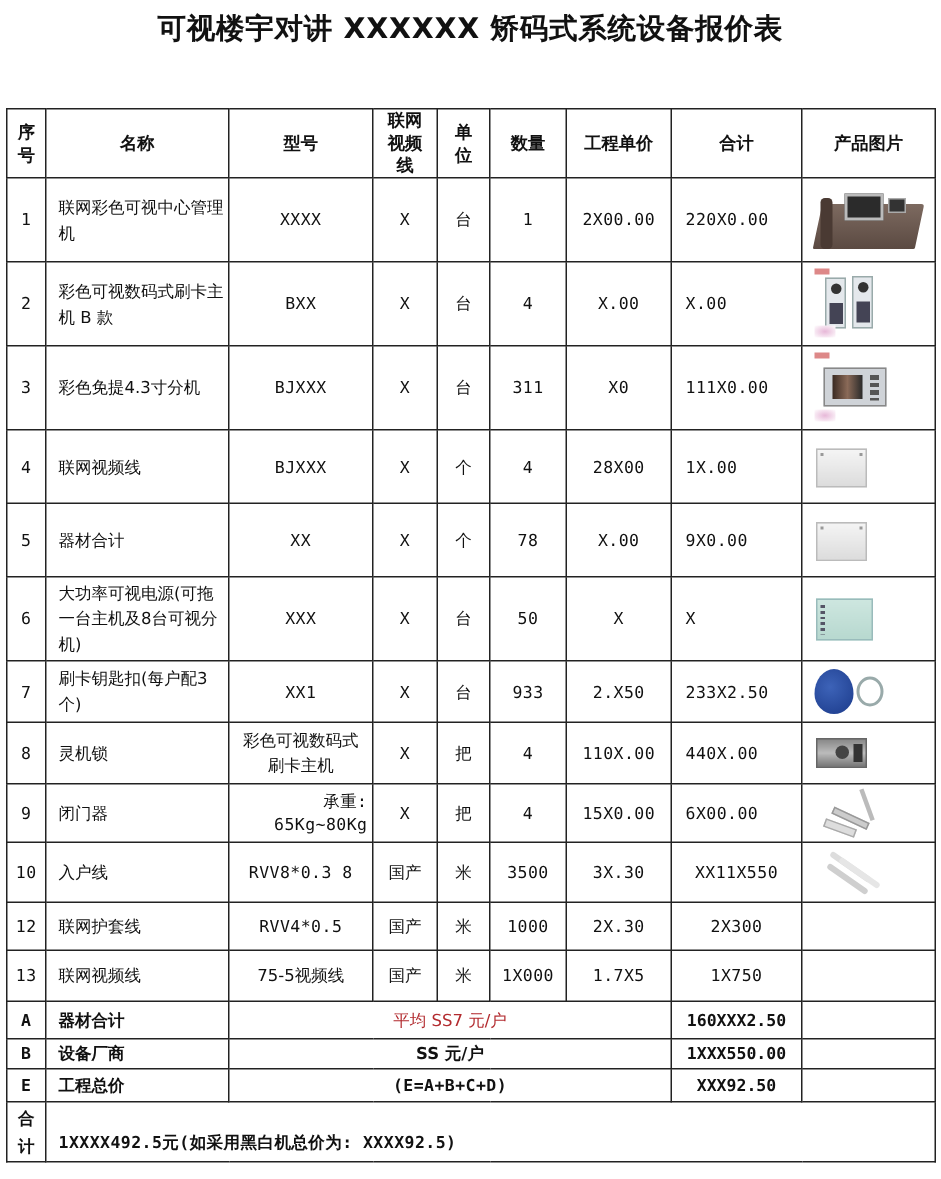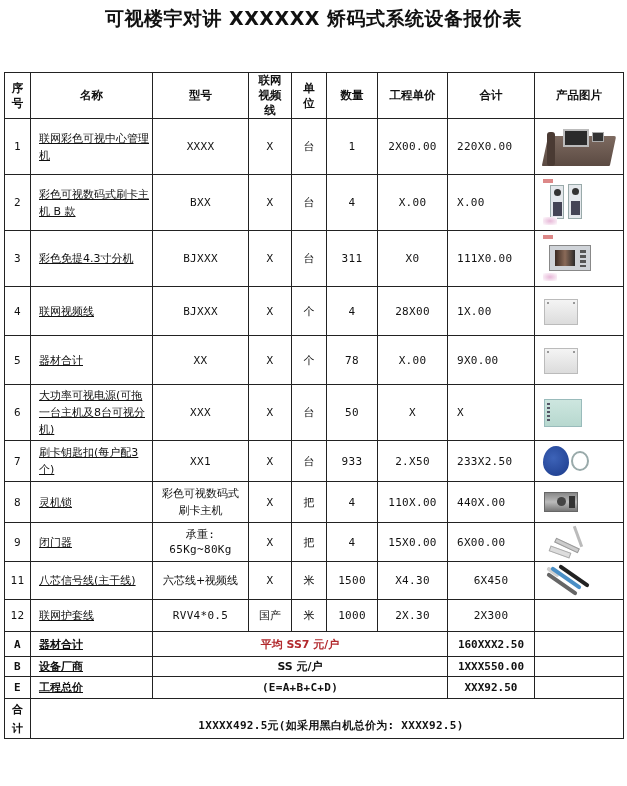--- a/index.html
+++ b/index.html
@@ -23,25 +23,25 @@
     font-size: 11px; line-height: 17px;
     vertical-align: middle; padding: 0 3px;
     overflow: hidden;
   }
   table.quote th {
     font-family: "DejaVu Sans", "Liberation Sans", sans-serif;
     font-weight: bold; font-size: 11.5px; text-align: center; line-height: 15px;
   }
   .c { text-align: center; }
   .l { text-align: left; padding-left: 9px !important; }
-  .name { font-family: "DejaVu Sans", "Liberation Sans", sans-serif; font-size: 11px; line-height: 16px; padding-left: 8px !important; text-decoration: underline; }
+  .name { font-family: "DejaVu Sans", "Liberation Sans", sans-serif; font-size: 11px; line-height: 16px; padding-left: 8px !important; }
   .cn { font-family: "DejaVu Sans", "Liberation Sans", sans-serif; }
   .mono { font-family: "DejaVu Sans Mono", "Liberation Mono", monospace; font-size: 11px; letter-spacing: 0.3px; }
   .bold { font-weight: bold; }
-  .red { color: #b22a2e; font-size: 14px; font-family: "DejaVu Sans", "Liberation Sans", sans-serif; font-weight: bold; }
+  .red { color: #b22a2e; font-size: 14px; font-family: "DejaVu Sans", "Liberation Sans", sans-serif; }
   .sumcell { font-family: "DejaVu Sans Mono", "Liberation Mono", monospace; font-weight: bold; font-size: 11.5px; }
 
   .pic { padding: 0 !important; position: relative; }
   .pic .img { position: absolute; }
 
   
   .img-console { left: 10px; top: 7px; width: 68px; height: 42px; }
   .img-console .base { position:absolute; left:0; top:10px; width:68px; height:30px; background: linear-gradient(#7d6a60,#5b4a42); border-radius: 2px 2px 1px 1px; transform: skewX(-12deg); }
   .img-console .screen { position:absolute; left:18px; top:3px; width:26px; height:18px; background:#2b2b2b; border:2px solid #bbb; }
   .img-console .screen2 { position:absolute; left:47px; top:6px; width:12px; height:10px; background:#333; border:1px solid #aaa; }
@@ -274,68 +274,78 @@
         <div class="img img-lock">
             <div class="hole"></div>
             <div class="bolt"></div>
           </div>
       </td>
     </tr>
 
     <tr style="height:39px">
       <td class="c mono">9</td>
       <td class="name">闭门器</td>
-      <td class="c mono" style="white-space:pre-line;line-height:15px;">承重:
+      <td class="c mono" style="white-space:pre-line;line-height:15px;text-align:right;">承重:
 65Kg~80Kg</td>
       <td class="c mono">X</td>
       <td class="c cn">把</td>
       <td class="c mono">4</td>
       <td class="c mono">15X0.00</td>
       <td class="l mono">6X00.00</td>
       <td class="pic">
         <div class="img img-closer">
             <div class="body"></div>
             <div class="arm1"></div>
             <div class="arm2"></div>
           </div>
       </td>
     </tr>
 
-
-    <tr style="height:38px">
-      <td class="c mono">11</td>
-      <td class="name">八芯信号线(主干线)</td>
-      <td class="c cn">六芯线+视频线</td>
-      <td class="c mono">X</td>
+    <tr style="height:40px">
+      <td class="c mono">10</td>
+      <td class="name">入户线</td>
+      <td class="c mono">RVV8*0.3 8</td>
+      <td class="c cn">国产</td>
       <td class="c cn">米</td>
-      <td class="c mono">1500</td>
-      <td class="c mono">X4.30</td>
-      <td class="c mono">6X450</td>
-      <td class="pic">
-        <div class="img img-cable2">
-            <div class="w w4"></div>
+      <td class="c mono">3500</td>
+      <td class="c mono">3X.30</td>
+      <td class="c mono">XX11X550</td>
+      <td class="pic">
+        <div class="img img-cable">
             <div class="w w1"></div>
             <div class="w w2"></div>
             <div class="w w3"></div>
           </div>
       </td>
     </tr>
+
 
     <tr style="height:32px">
       <td class="c mono">12</td>
       <td class="name">联网护套线</td>
       <td class="c mono">RVV4*0.5</td>
       <td class="c cn">国产</td>
       <td class="c cn">米</td>
       <td class="c mono">1000</td>
       <td class="c mono">2X.30</td>
       <td class="c mono">2X300</td>
       <td class="pic"></td>
     </tr>
 
+    <tr style="height:34px">
+      <td class="c mono">13</td>
+      <td class="name">联网视频线</td>
+      <td class="c cn">75-5视频线</td>
+      <td class="c cn">国产</td>
+      <td class="c cn">米</td>
+      <td class="c mono">1X000</td>
+      <td class="c mono">1.7X5</td>
+      <td class="c mono">1X750</td>
+      <td class="pic"></td>
+    </tr>
 
     <tr style="height:25px">
       <td class="c mono bold">A</td>
       <td class="name bold">器材合计</td>
       <td class="c red" colspan="5">平均 SS7 元/户</td>
       <td class="c sumcell">160XXX2.50</td>
       <td></td>
     </tr>
 
     <tr style="height:20px">
@@ -351,16 +361,16 @@
       <td class="name bold">工程总价</td>
       <td class="c mono bold" colspan="5">(E=A+B+C+D)</td>
       <td class="c sumcell">XXX92.50</td>
       <td></td>
     </tr>
 
     <tr style="height:40px">
       <td class="c cn bold">
           <span style="display:block;width:12px;margin:0 auto;word-break:break-all;line-height:19px;">合计</span>
         </td>
-      <td colspan="8" class="mono bold" style="vertical-align:bottom;padding:0 0 4px 8px;text-align:center;"><span>1XXXX492.5元(如采用黑白机总价为: XXXX92.5)</span></td>
+      <td colspan="8" class="mono bold" style="vertical-align:bottom;padding:0 0 4px 8px;"><span>1XXXX492.5元(如采用黑白机总价为: XXXX92.5)</span></td>
     </tr>
   </tbody>
 </table>
 
 </body></html>

